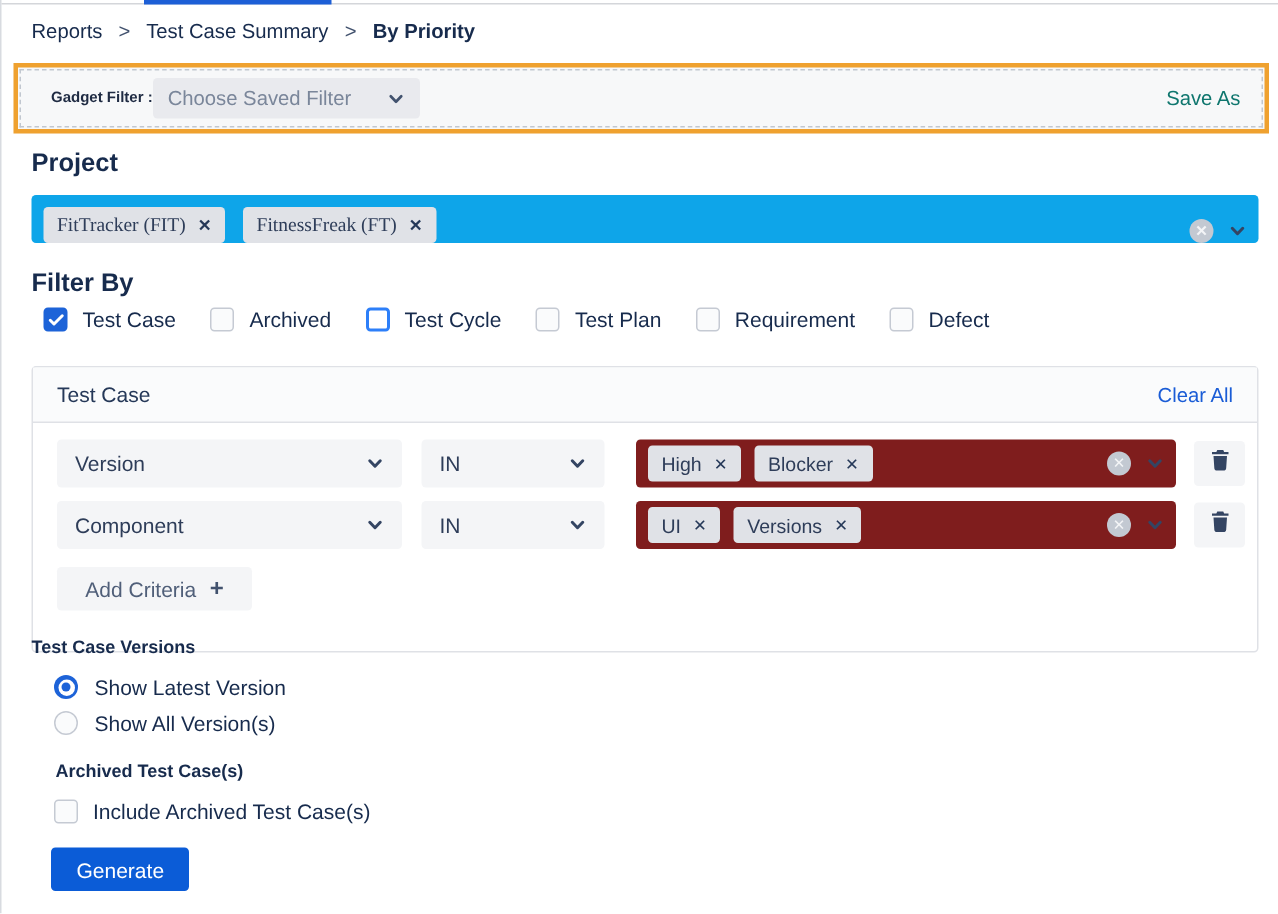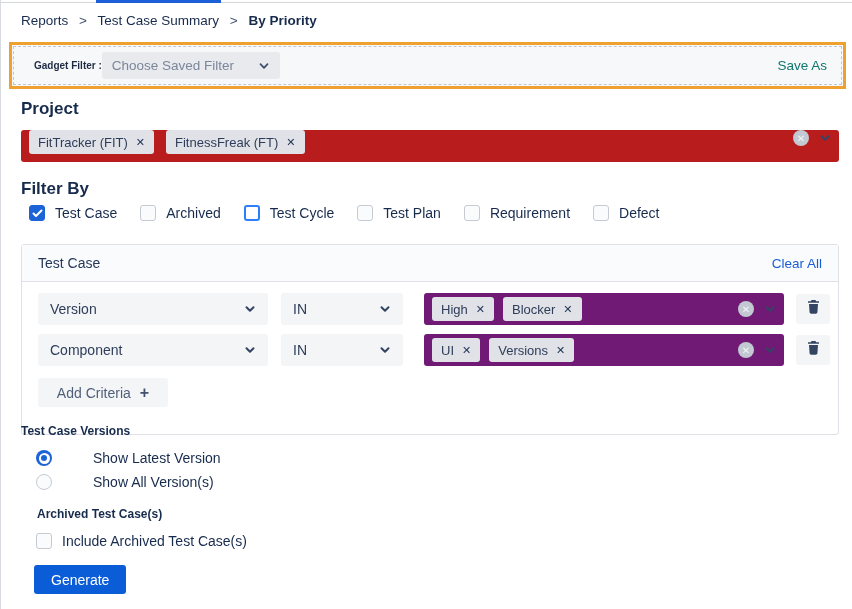--- a/index.html
+++ b/index.html
@@ -21,21 +21,21 @@
   .saved-filter-dd { width:178px; height:27px; background:#e9eaee;
     border-radius:3px; display:flex; align-items:center; padding:0 10px; cursor:pointer; }
   .saved-filter-dd .ph { color:#7a869a; font-size:13.5px; flex:1; }
   .save-as { margin-left:auto; color:#0f766e; font-size:13.5px; cursor:pointer; }
 
   .h-lg { font-size:17px; font-weight:bold; color:#172B4D; }
   .h-sm { font-size:12px; font-weight:bold; color:#172B4D; }
 
   .project-h { position:absolute; top:99px; left:20px; }
   .project-select { position:absolute; top:130px; left:20px; width:818px; height:32px;
-    background:#b91c1c; border-radius:3px; display:flex; align-items:flex-start; padding:0 8px; }
+    background:#0ea5e9; border-radius:3px; display:flex; align-items:flex-end; padding:0 8px;font-family:Liberation Serif, serif; }
   .chip { background:#e0e2e7; border-radius:3px; height:24px; display:inline-flex;
     align-items:center; padding:0 9px; font-size:13px; color:#2e3d59; margin-right:12px; }
   .chip .x { margin-left:8px; font-size:11px; font-weight:bold; color:#253858; cursor:pointer; }
   .select-tail { margin-left:auto; display:flex; align-items:center; gap:10px; }
   .clear-circle { width:16px; height:16px; border-radius:50%; background:#c3c9d2; color:#f4f5f7;
     font-size:10px; font-weight:bold; display:flex; align-items:center; justify-content:center; cursor:pointer; }
   .chev { width:12px; height:12px; display:inline-block; cursor:pointer; }
   .chev svg { display:block; }
 
   .filterby-h { position:absolute; top:179px; left:20px; }
@@ -52,31 +52,31 @@
     display:flex; align-items:center; padding:0 16px; }
   .panel-title { font-size:14px; color:#253858; }
   .clear-all { margin-left:auto; color:#1a5cd6; font-size:13.5px; cursor:pointer; }
   .panel-body { padding:11px 8px 0 16px; }
   .crit-row { display:flex; align-items:center; margin-bottom:9px; }
   .dd { height:32px; background:#f4f5f7; border-radius:3px; display:flex; align-items:center;
     padding:0 12px; font-size:14px; color:#2e3d59; cursor:pointer; }
   .dd .chev { margin-left:auto; }
   .dd-field { width:230px; margin-right:13px; }
   .dd-op { width:122px; margin-right:21px; }
-  .val-box { flex:1; height:32px; background:#701a75; border-radius:3px;
+  .val-box { flex:1; height:32px; background:#7f1d1d; border-radius:3px;
     display:flex; align-items:center; padding:0 8px; }
   .val-box .chip { margin-right:9px; }
   .trash-btn { width:34px; height:30px; margin-left:12px; background:#f4f5f7; border-radius:3px;
     display:flex; align-items:center; justify-content:center; cursor:pointer; }
   .add-criteria { margin-top:12px; width:130px; height:29px; background:#f4f5f7; border-radius:3px;
     display:flex; align-items:center; justify-content:center; font-size:14px; color:#505f79; cursor:pointer; }
   .add-criteria .plus { margin-left:9px; font-size:16px; font-weight:bold; color:#42526E; }
 
   .versions-h { position:absolute; top:424px; left:20px; }
-  .radio-row { position:absolute; left:35px; display:flex; align-items:center; font-size:14px; cursor:pointer;gap:30px; }
+  .radio-row { position:absolute; left:35px; display:flex; align-items:center; font-size:14px; cursor:pointer; }
   .r1 { top:450px; } .r2 { top:474px; }
   .radio { width:16px; height:16px; border-radius:50%; margin-right:11px; position:relative;
     border:1px solid #c5cad3; background:#fafbfc; }
   .radio.sel { border:none; background:#1d63d8; }
   .radio.sel::before { content:""; position:absolute; inset:2.5px; border-radius:50%; background:#fff; }
   .radio.sel::after { content:""; position:absolute; inset:5px; border-radius:50%; background:#1d63d8; }
 
   .archived-h { position:absolute; top:507px; left:36px; }
   .archived-cb { position:absolute; top:533px; left:35px; display:flex; align-items:center;
     font-size:14px; cursor:pointer; }

